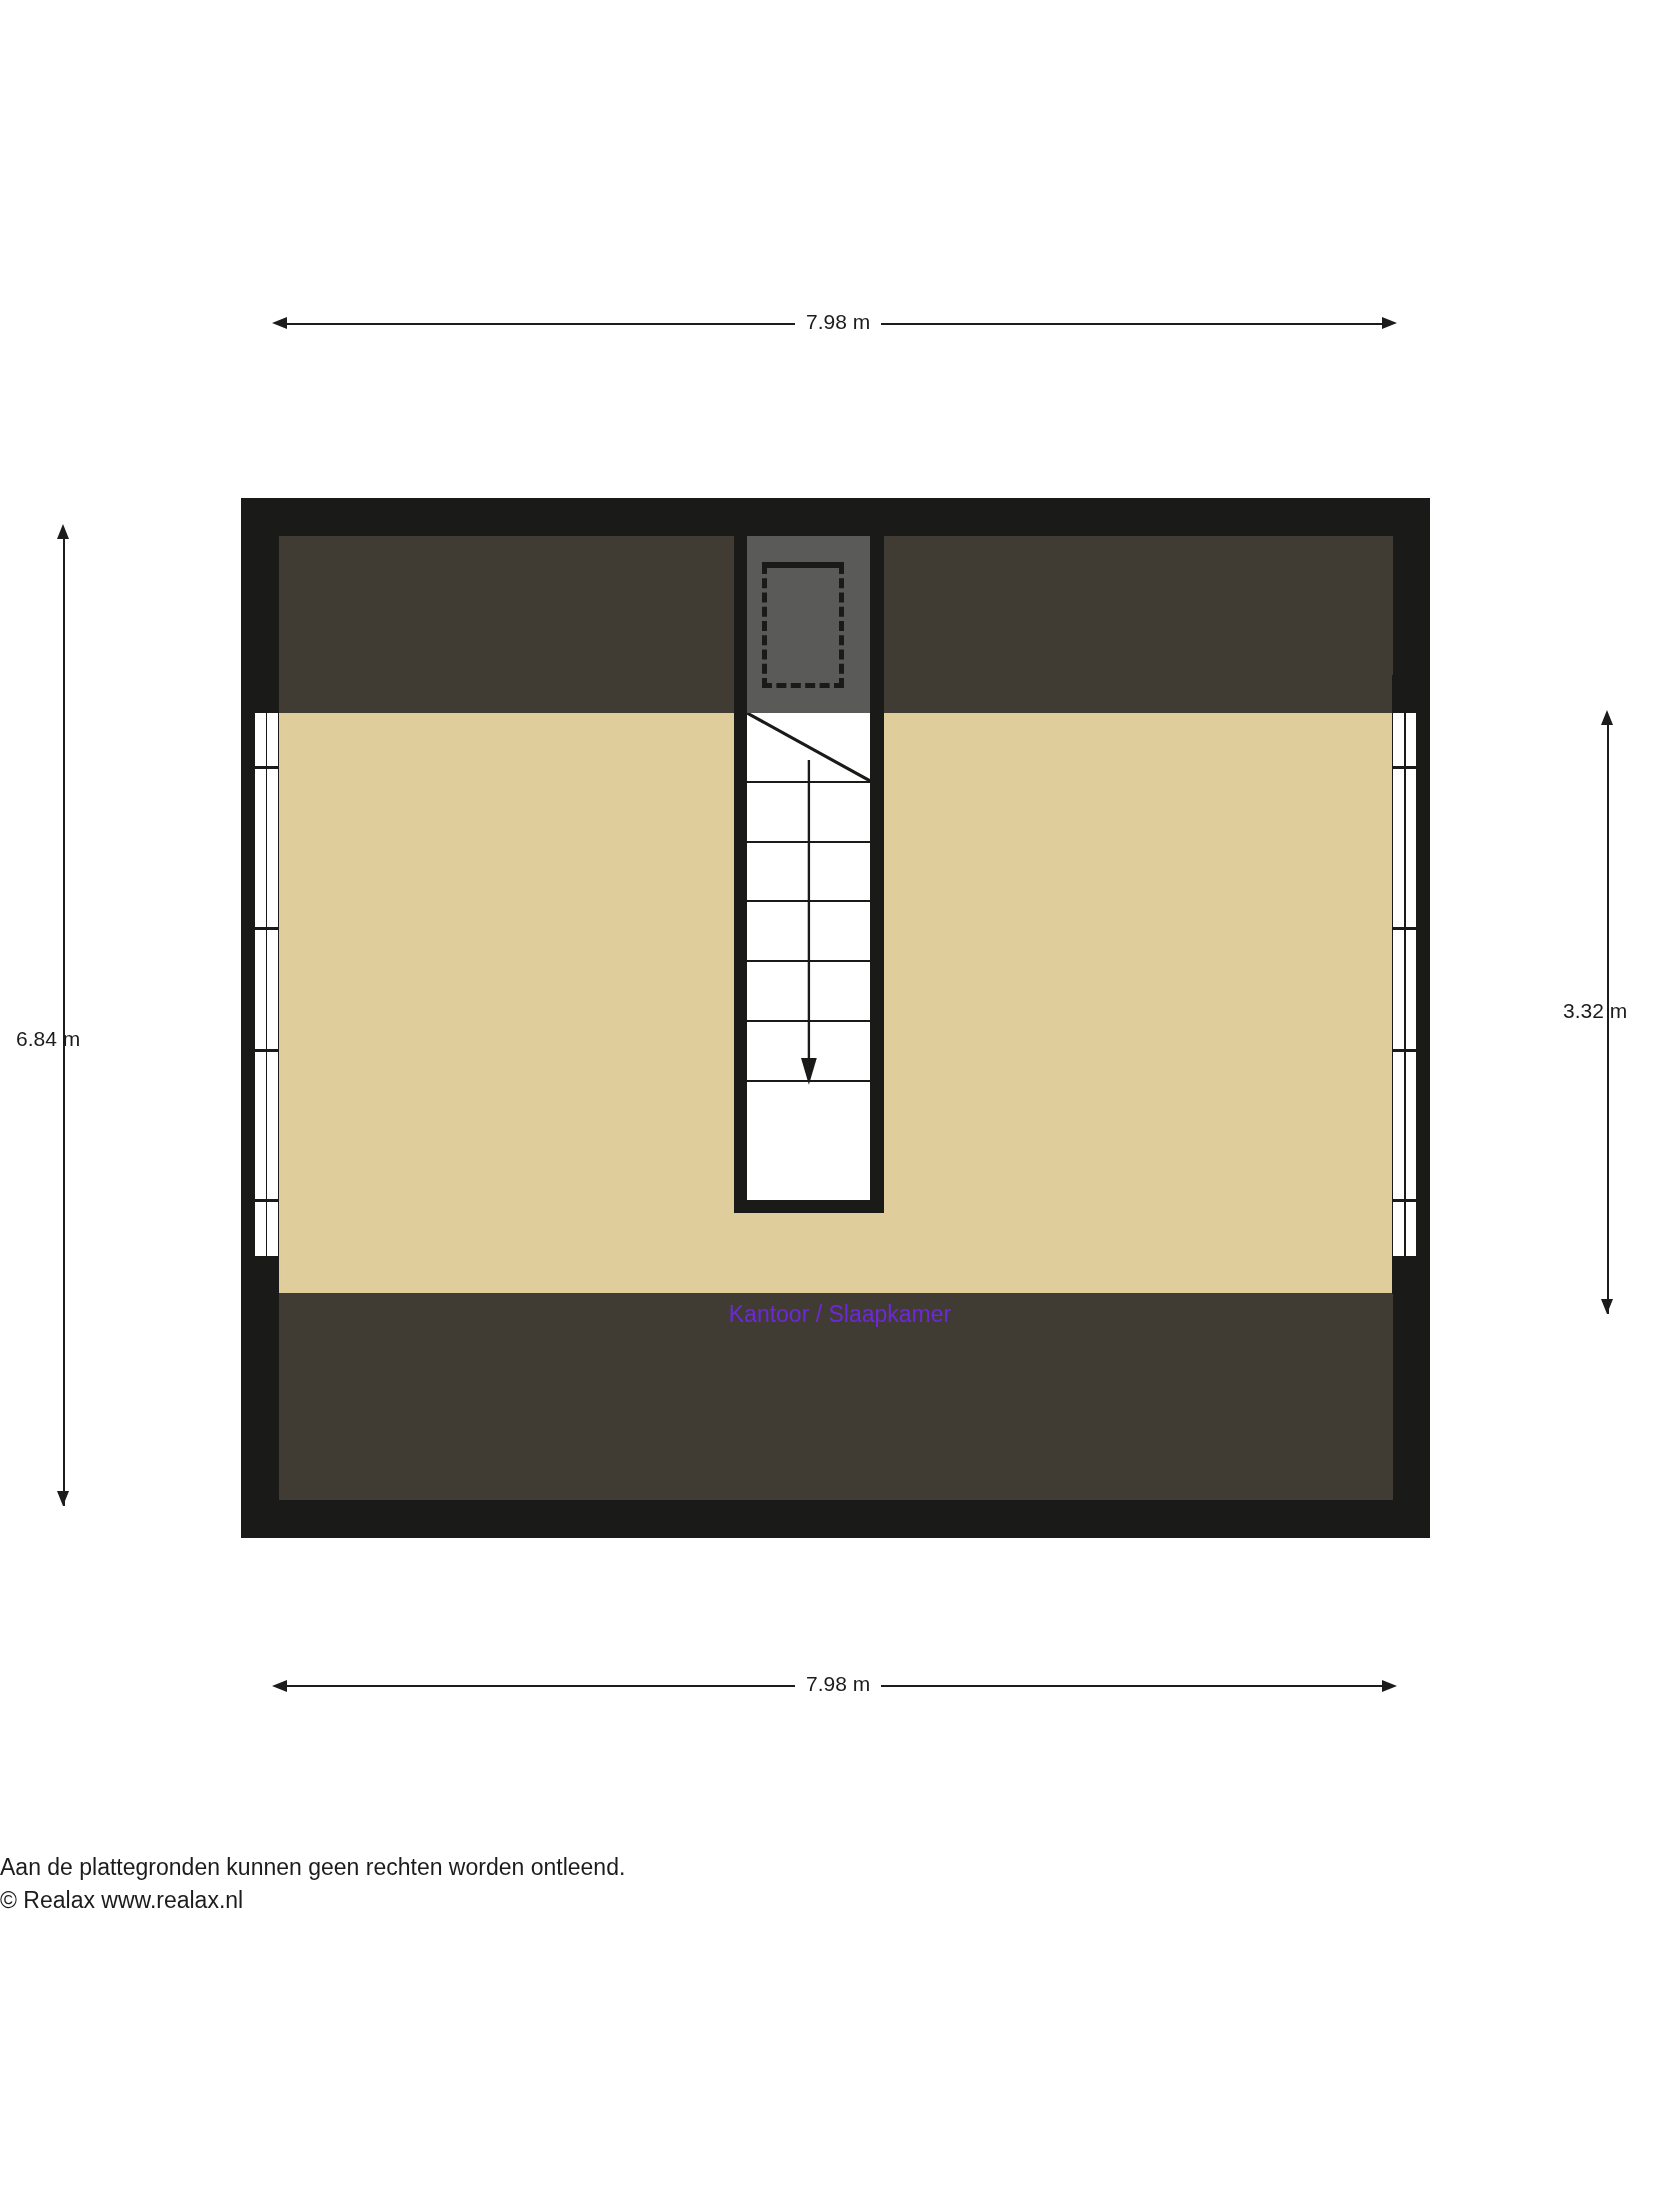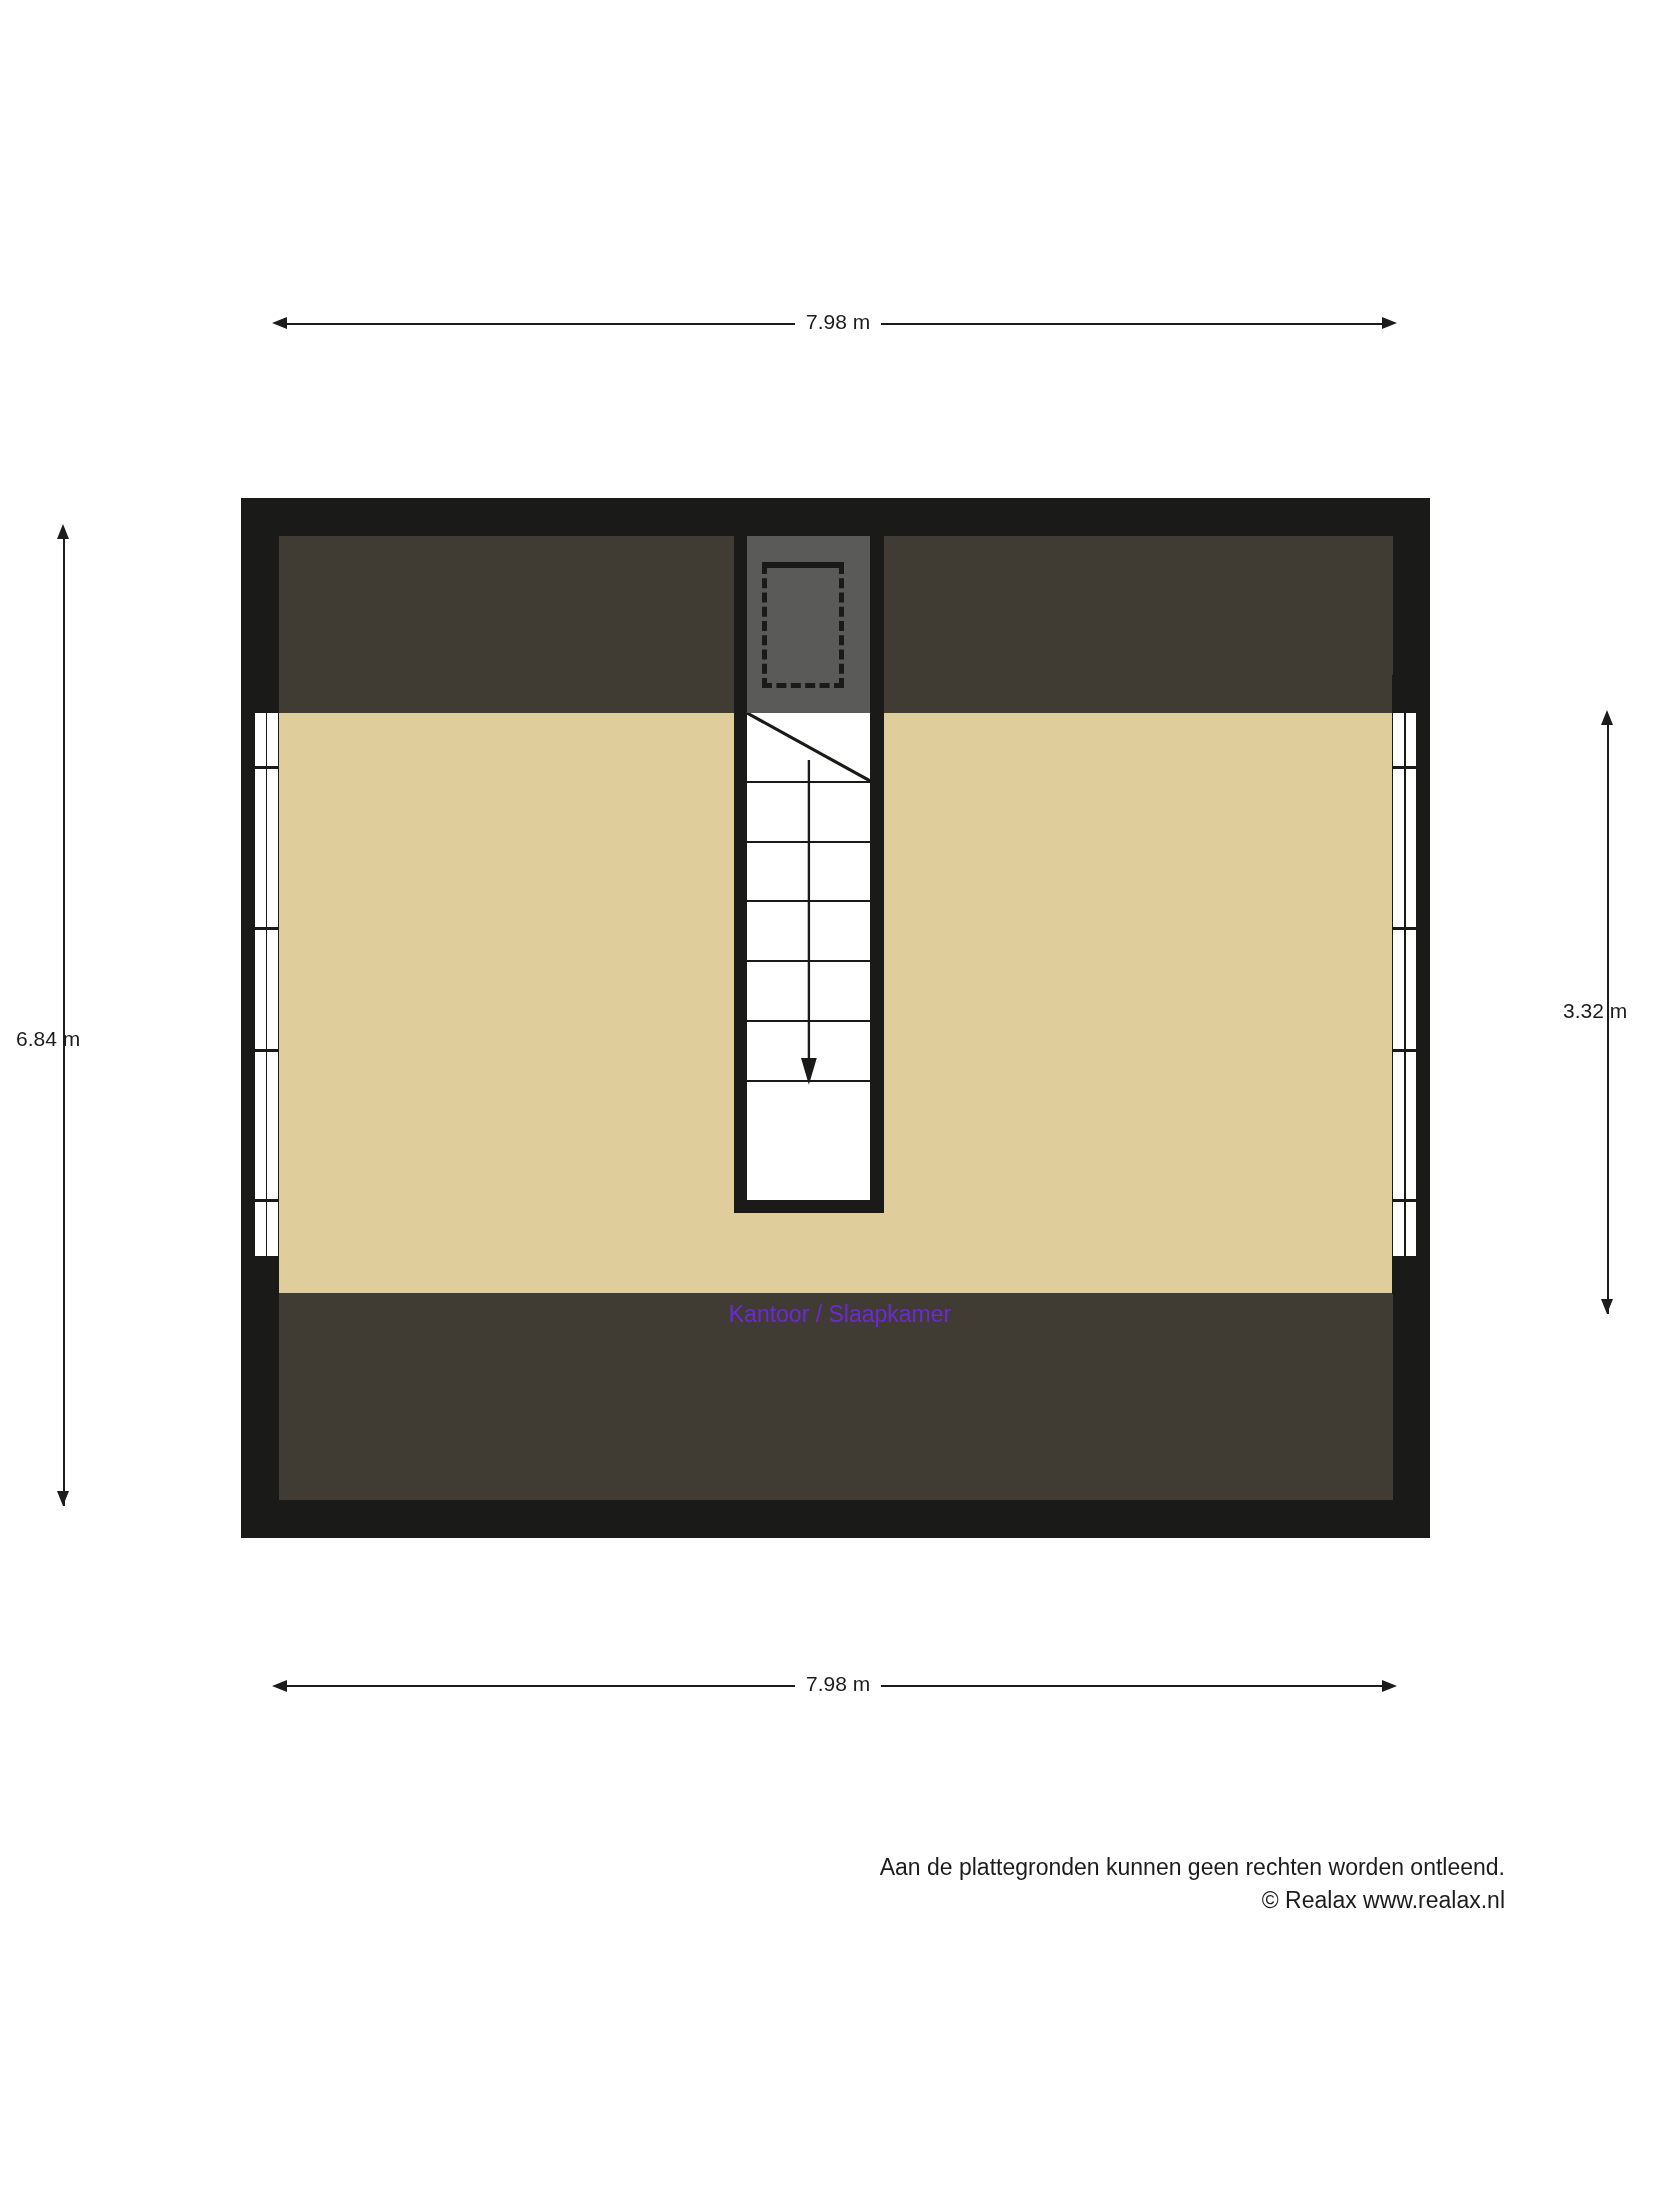--- a/index.html
+++ b/index.html
@@ -185,21 +185,21 @@
     white-space: nowrap;
     text-align: center;
   }
 
   
   #footer {
     position: absolute;
     left: 0;
     top: 1851px;
     width: 1505px;
-    text-align: right;
+    text-align: left;
   }
   #footer div {
     font-size: 23px;
     color: #1c1c1c;
     line-height: 33px;
   }
 </style>
 </head>
 <body>
 

